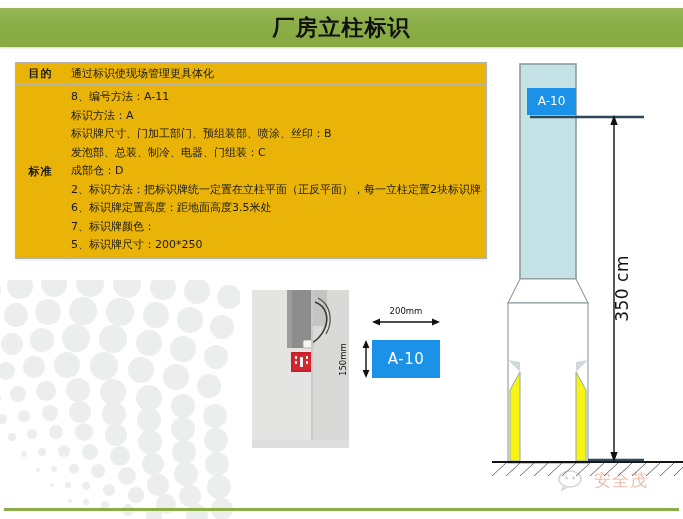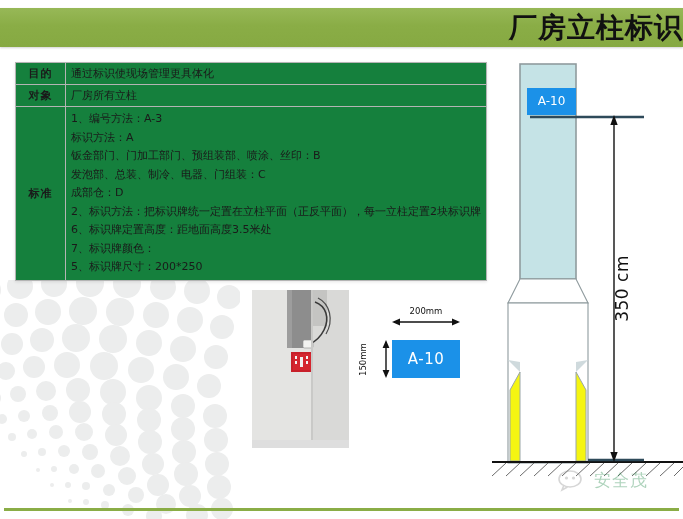--- a/index.html
+++ b/index.html
@@ -34,43 +34,43 @@
     left: 0px; top: 8px;
     width: 683px; height: 39px;
     background: linear-gradient(to bottom, #97b857 0%, #8aad46 45%, #86a942 100%);
     box-shadow: 0 1px 2px rgba(0,0,0,0.18);
   }
   #page-title {
     position: absolute;
     left: 0; top: 8px;
     width: 683px; height: 39px;
     line-height: 39px;
-    text-align: right;
-    font-size: 28px;
+    text-align: center;
+    font-size: 22px;
     font-weight: bold;
     color: #111111;
     letter-spacing: 1px;
     font-family: "DejaVu Sans", "Liberation Sans", sans-serif;
   }
 
   
   #footer-rule {
     position: absolute;
     left: 4px; top: 508px;
     width: 675px; height: 3px;
     background: #8aad46;
   }
 
   
   #spec-table {
     position: absolute;
     left: 15px; top: 62px;
     width: 472px;
     border-collapse: collapse;
-    background: #15803d;
+    background: #eab308;
     box-shadow: 0 1px 3px rgba(0,0,0,0.10);
   }
   #spec-table td {
     border: 1px solid #b4b4b4;
     font-size: 11px;
     color: #1a1a1a;
     vertical-align: middle;
     padding: 3px 5px;
   }
   td.label-cell {
@@ -97,21 +97,21 @@
     left: 252px; top: 290px;
     width: 97px; height: 158px;
     background: #efefef;
     overflow: hidden;
     border: 0;
   }
 
   
   #sign-sample {
     position: absolute;
-    left: 360px; top: 300px;
+    left: 340px; top: 300px;
     width: 130px; height: 110px;
   }
   .sign-box {
     position: absolute;
     left: 32px; top: 40px;
     width: 68px; height: 38px;
     background: #1b91e8;
     color: #ffffff;
     font-size: 15px;
     line-height: 38px;
@@ -168,21 +168,21 @@
   #watermark {
     position: absolute;
     left: 558px; top: 468px;
     width: 118px; height: 26px;
     opacity: 0.34;
   }
   #watermark .wm-text {
     position: absolute;
     left: 36px; top: 1px;
     font-size: 17px;
-    color: #15803d;
+    color: #c2410c;
     letter-spacing: 1px;
     font-family: "DejaVu Serif", "Liberation Serif", serif;
   }
 </style>
 </head>
 <body>
 
 <div id="page">
 
   <svg id="dots" viewBox="0 0 250 239" xmlns="http://www.w3.org/2000/svg">
@@ -287,29 +287,25 @@
   <div id="header-bar"></div>
   <div id="page-title">厂房立柱标识</div>
 
   <table id="spec-table">
     <tbody>
         <tr>
       <td class="label-cell">目的</td>
       <td class="value-cell">通过标识使现场管理更具体化</td>
     </tr>
     <tr>
-      <td class="label-cell">对象</td>
-      <td class="value-cell">厂房所有立柱</td>
-    </tr>
-    <tr>
       <td class="label-cell">标准</td>
       <td class="value-cell multi">
-        <div class="stdline">1、编号方法：A-3</div>
+        <div class="stdline">8、编号方法：A-11</div>
         <div class="stdline">标识方法：A</div>
-        <div class="stdline">钣金部门、门加工部门、预组装部、喷涂、丝印：B</div>
+        <div class="stdline">标识牌尺寸、门加工部门、预组装部、喷涂、丝印：B</div>
         <div class="stdline">发泡部、总装、制冷、电器、门组装：C</div>
         <div class="stdline">成部仓：D</div>
         <div class="stdline">2、标识方法：把标识牌统一定置在立柱平面（正反平面），每一立柱定置2块标识牌</div>
         <div class="stdline">6、标识牌定置高度：距地面高度3.5米处</div>
         <div class="stdline">7、标识牌颜色：</div>
         <div class="stdline">5、标识牌尺寸：200*250</div>
       </td>
     </tr>
   </tbody>
     </table>

